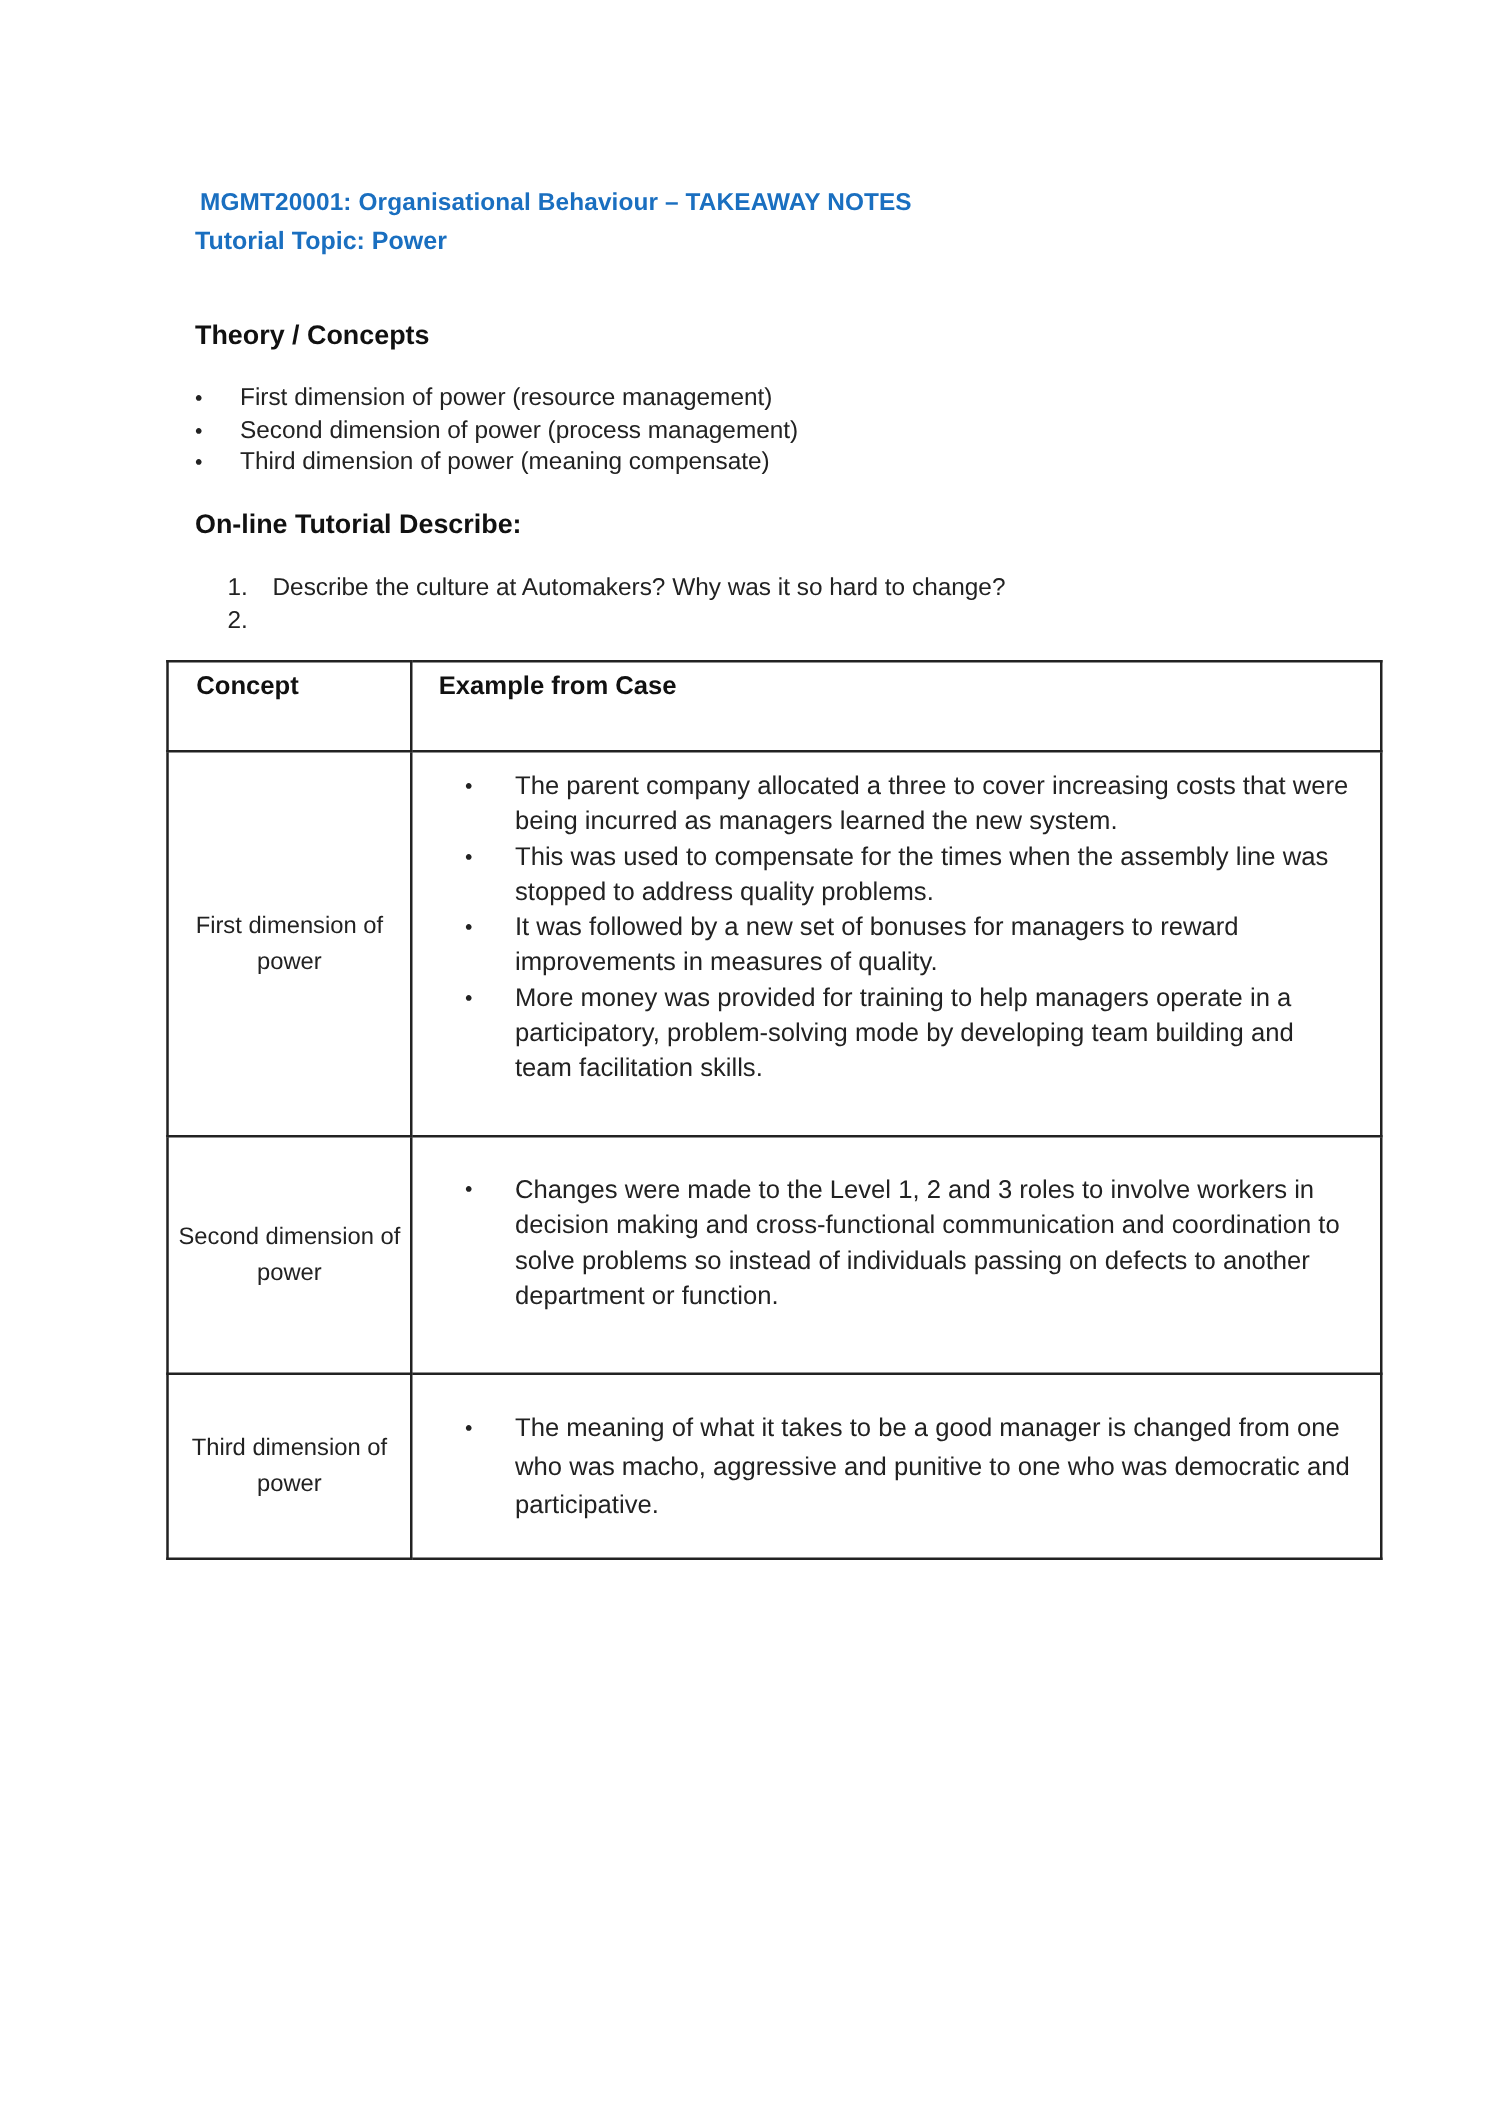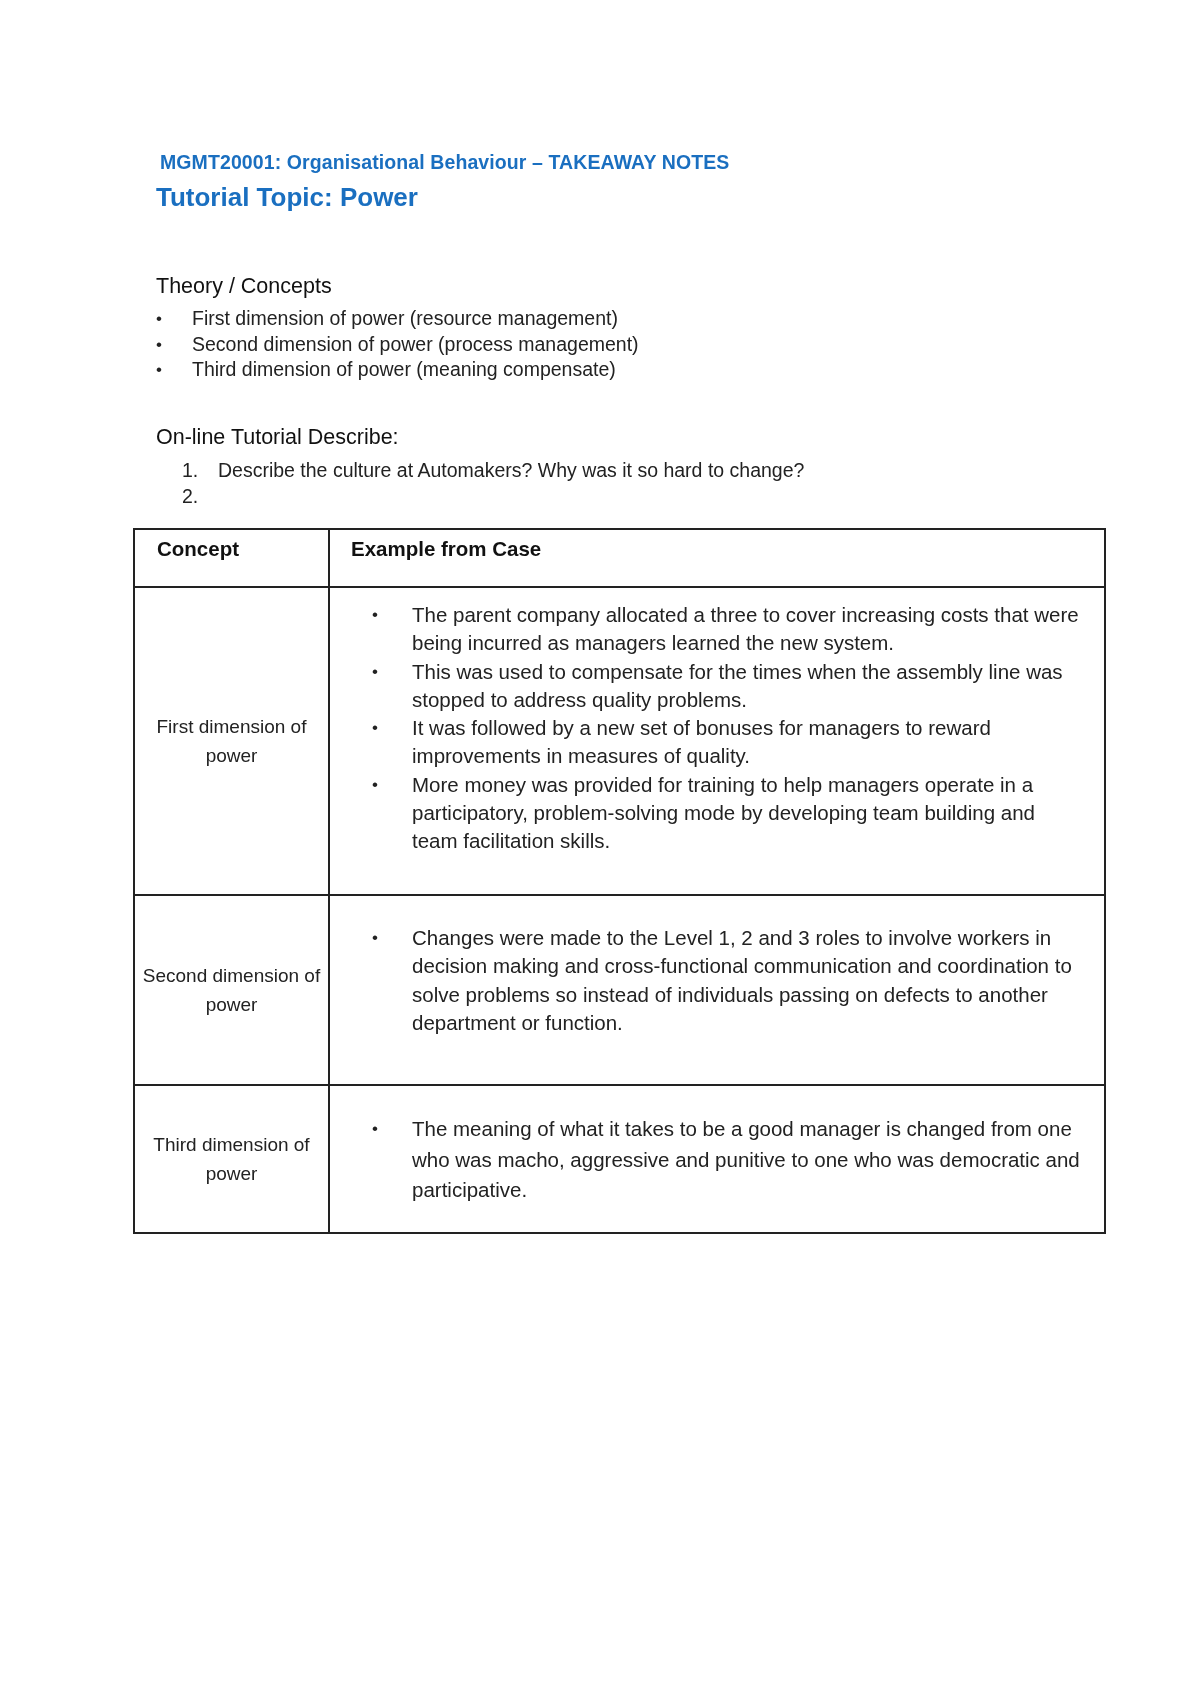--- a/index.html
+++ b/index.html
@@ -1,32 +1,32 @@
 <!DOCTYPE html>
 <html><head>
   <meta charset="utf-8">
   <style>
     html, body { margin: 0; padding: 0; background: #ffffff; }
     body { width: 1200px; height: 1698px; position: relative; overflow: hidden;
            font-family: "Liberation Sans", sans-serif; color: #111; }
     .abs { position: absolute; white-space: nowrap; }
     .title { left: 160px; top: 151px; font-size: 19.5px; font-weight: bold; color: #1a6fc0; letter-spacing: 0.1px; }
-    .subtitle { left: 156px; top: 182px; font-size: 26px; font-weight: bold; color: #1a6fc0; }
-    .h2 { font-size: 21.5px; font-weight: normal; color: #111; margin-top: 18px; }
+    .subtitle { left: 156px; top: 182px; font-size: 20px; font-weight: bold; color: #1a6fc0; }
+    .h2 { font-size: 21.5px; font-weight: bold; color: #111; }
     .theory-h { left: 156px; top: 256px; }
     .online-h { left: 156px; top: 407px; }
     ul.concepts { position: absolute; left: 156px; top: 306px; margin: 0; padding: 0; list-style: none; }
     ul.concepts li { font-size: 19.5px; height: 25.5px; line-height: 25.5px; position: relative; padding-left: 36px; color: #222; }
     ul.concepts li .bullet { position: absolute; left: 0; top: 0; font-size: 17px; }
     ol.questions { position: absolute; left: 182px; top: 458px; margin: 0; padding: 0; list-style: none; }
     ol.questions li { font-size: 19.5px; height: 25.5px; line-height: 25.5px; position: relative; padding-left: 36px; color: #222; }
     ol.questions li .num { position: absolute; left: 0; top: 0; }
     table.case { position: absolute; left: 133px; top: 528px; width: 973px; border-collapse: collapse; }
     table.case td, table.case th { border: 2px solid #222; vertical-align: top; padding: 0; }
-    table.case tr.header { height: 58px; }
+    table.case tr.header { height: 72px; }
     table.case tr.header th { text-align: left; font-size: 20.5px; font-weight: bold; padding-top: 7px; }
     th.col-concept { width: 171px; padding-left: 22px !important; }
     th.col-example { padding-left: 21px !important; }
     td.concept-cell { text-align: center; vertical-align: middle !important; font-size: 19px; line-height: 29px; color: #222; }
     td.example-cell ul { list-style: none; margin: 0; padding: 0 20px 0 42px; }
     td.example-cell li { position: relative; padding-left: 40px; font-size: 20.5px; line-height: 28.3px; color: #222; }
     td.example-cell li .bullet { position: absolute; left: 0; top: 0; font-size: 17px; }
     tr.row1 { height: 308px; } tr.row1 td.example-cell { padding-top: 13px; }
     tr.row2 { height: 190px; } tr.row2 td.example-cell { padding-top: 28px; }
     tr.row3 { height: 148px; } tr.row3 td.example-cell { padding-top: 28px; }

